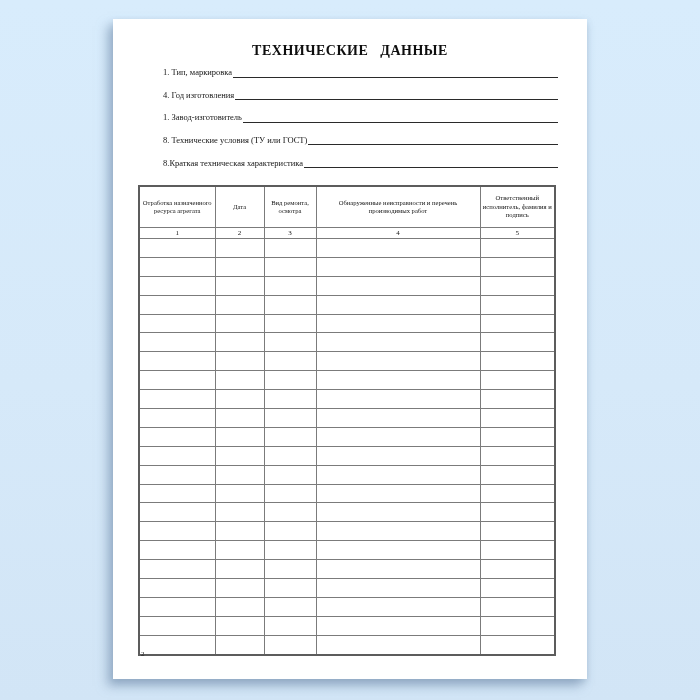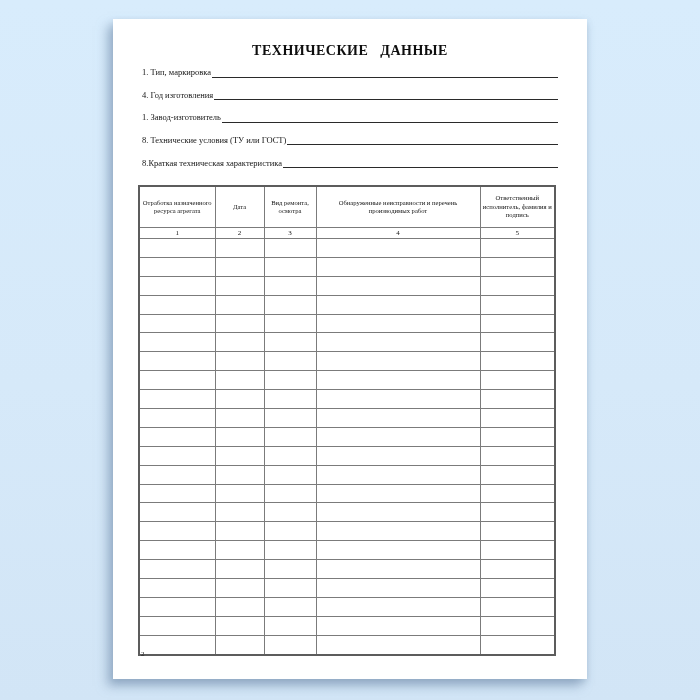--- a/index.html
+++ b/index.html
@@ -48,20 +48,21 @@
   .field {
     height: 22.6px;
     display: flex;
     align-items: flex-end;
   }
   .field-label {
     font-size: 8.5px;
     line-height: 1.1;
     color: #151515;
     white-space: nowrap;
+    margin-left: 21px;
   }
   .rule {
     flex: 1;
     border-bottom: 1px solid #2a2a2a;
     height: 1px;
     margin-left: 1px;
   }
   table.data-table {
     position: absolute;
     top: 166px;

